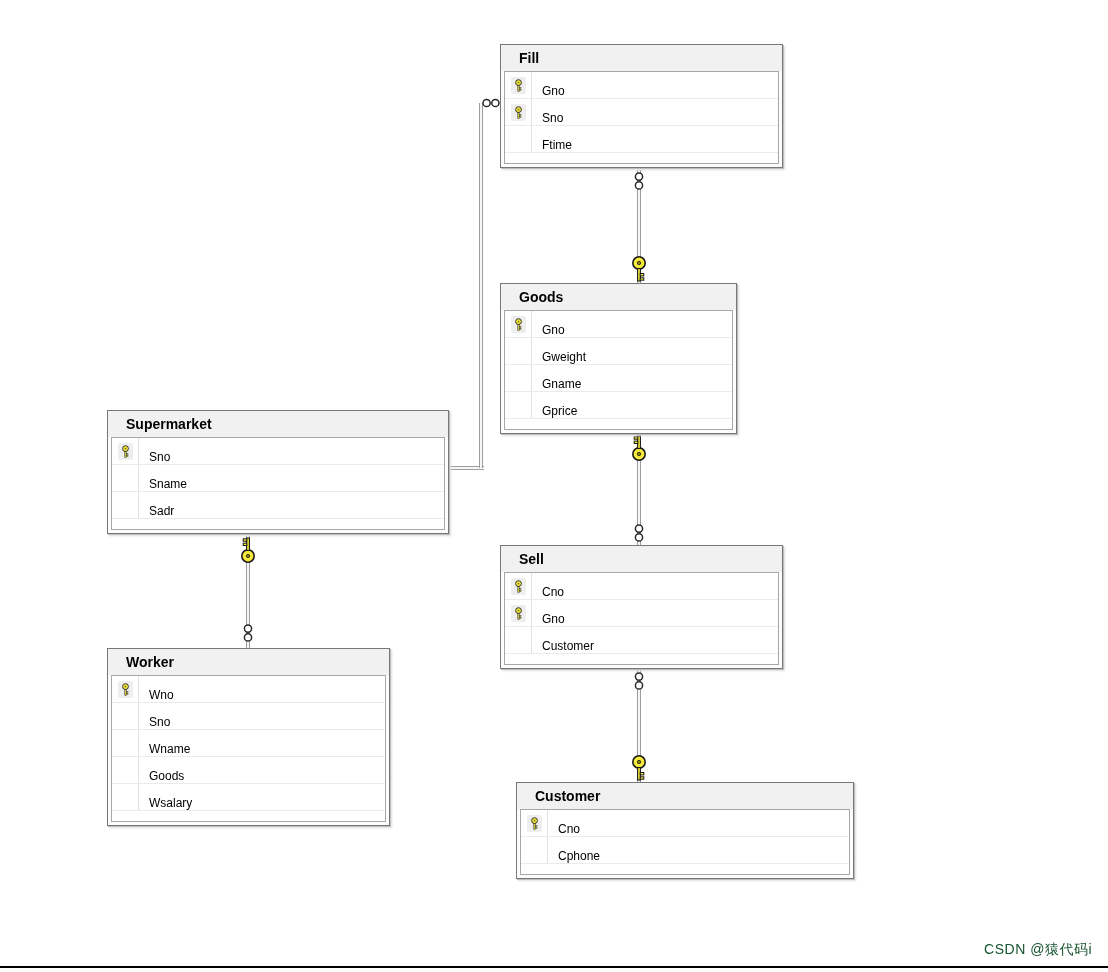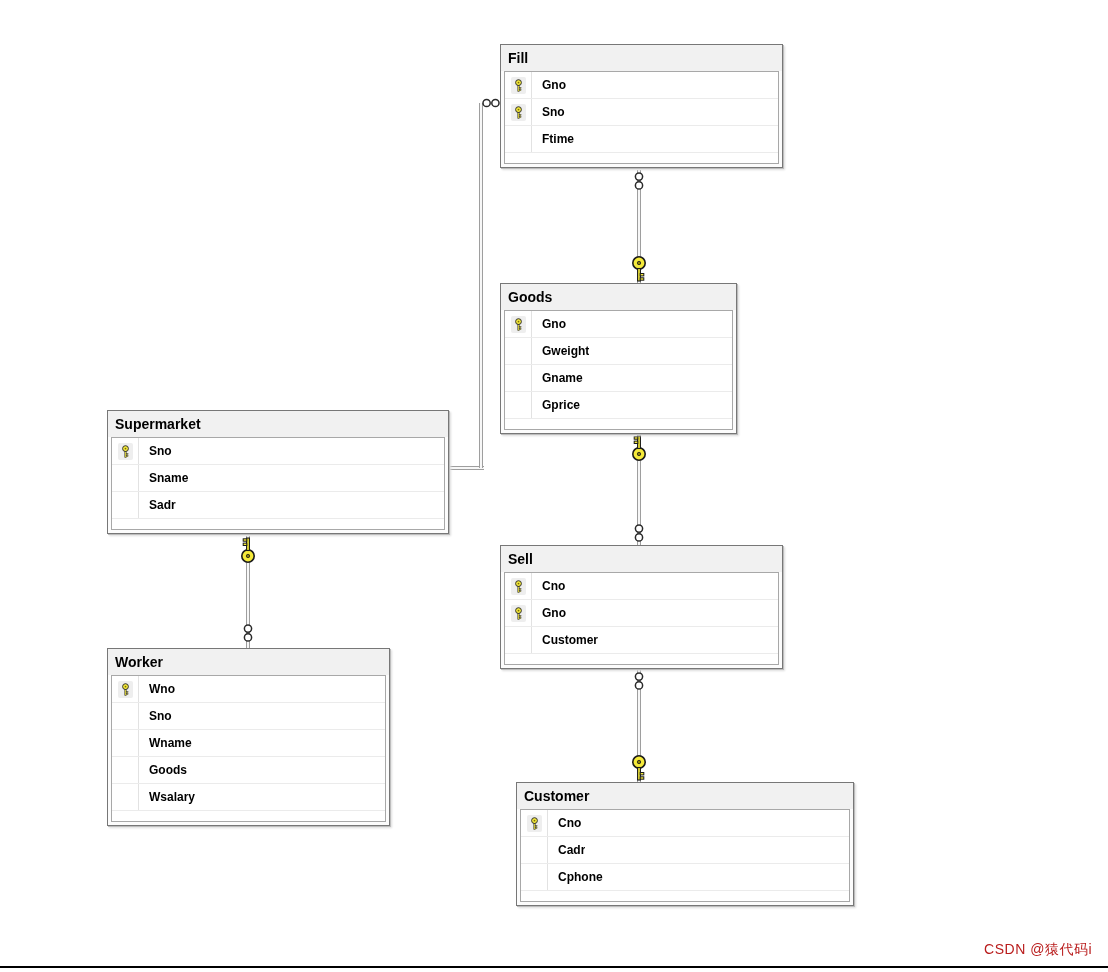--- a/index.html
+++ b/index.html
@@ -13,35 +13,34 @@
   
   .etable{
     position:absolute;
     box-sizing:border-box;
     background:#fcfcfc;
     border:1px solid #777777;
     box-shadow:1px 1px 0 #bdbdbd,2px 2px 2px #dddddd;
   }
   .etable-header{
     height:26px;line-height:26px;
-    padding-left:7px;
+    padding-left:18px;
     background:#f1f1f1;
     font-size:14px;font-weight:bold;color:#000;
     white-space:nowrap;overflow:hidden;
   }
   .etable-grid{
     margin:0 3px 3px 3px;
     border:1px solid #a8a8a8;
     background:#ffffff;
   }
   .erow{
-    display:flex;align-items:center;
+    display:flex;align-items:flex-end;
     height:27px;box-sizing:border-box;
     border-bottom:1px solid #ebebeb;
-    font-weight:bold;
   }
   .col-icon{
     width:26px;align-self:stretch;flex:none;
     display:flex;align-items:center;justify-content:center;
     border-right:1px solid #e2e2e2;
   }
   .pk-chip{
     width:15px;height:17px;
     display:flex;align-items:center;justify-content:center;
     background:#eeeeee;border-radius:2px;
@@ -65,21 +64,21 @@
     border-top:1px solid #9e9e9e;border-bottom:1px solid #9e9e9e;
   }
   .endsym{position:absolute;}
   .rot90{transform:rotate(90deg);}
   .rot180{transform:rotate(180deg);}
 
   
   .bottom-rule{position:absolute;left:0;top:966px;width:1108px;height:2px;background:#000;}
   .watermark{
     position:absolute;right:16px;top:941px;
-    font-size:14px;color:#b91c1c;letter-spacing:0.5px;
+    font-size:14px;color:#14532d;letter-spacing:0.5px;
     white-space:nowrap;
   }
   .hidden-defs{position:absolute;width:0;height:0;overflow:hidden;}
 </style>
 </head>
 <body>
 
 <svg class="hidden-defs" aria-hidden="true">
   <defs>
     <symbol id="keysym" viewBox="0 0 16 28">
@@ -303,24 +302,20 @@
             <span class="pk-chip">
               <svg width="9" height="13">
                 <use href="#rowkeysym"></use>
               </svg>
             </span>
           </div>
         <div class="col-name">Cno</div>
       </div>
       <div class="erow">
         <div class="col-icon"></div>
-        <div class="col-name">Cadr</div>
-      </div>
-      <div class="erow">
-        <div class="col-icon"></div>
         <div class="col-name">Cphone</div>
       </div>
       <div class="grid-filler"></div>
     </div>
   </div>
 
   <div class="watermark">CSDN @猿代码i</div>
   <div class="bottom-rule"></div>
 
 </div>

